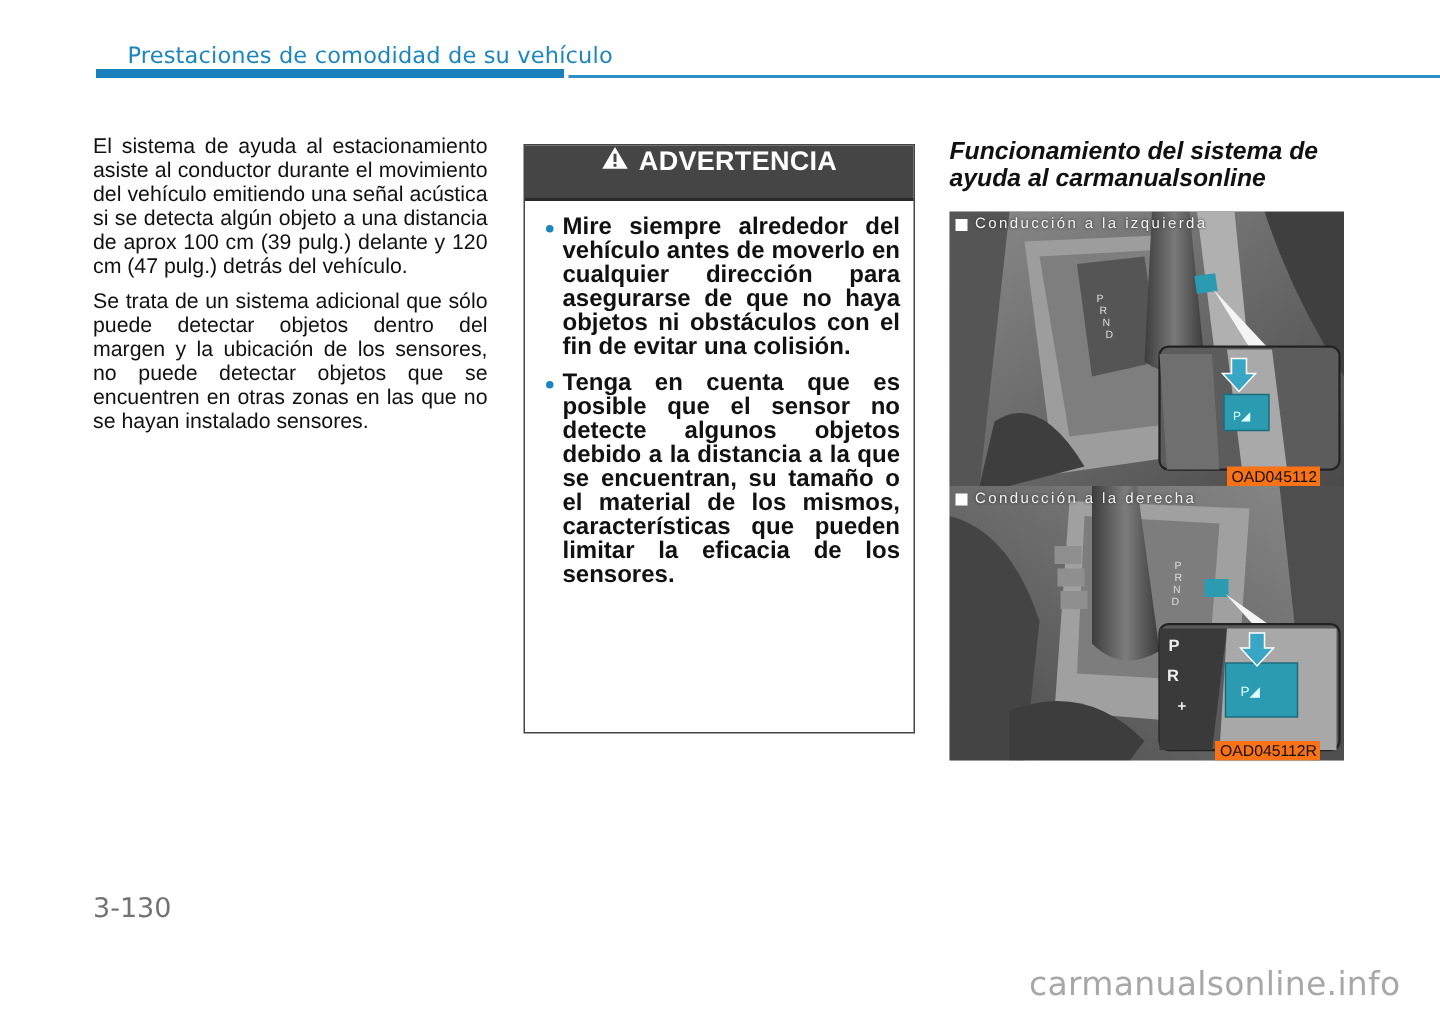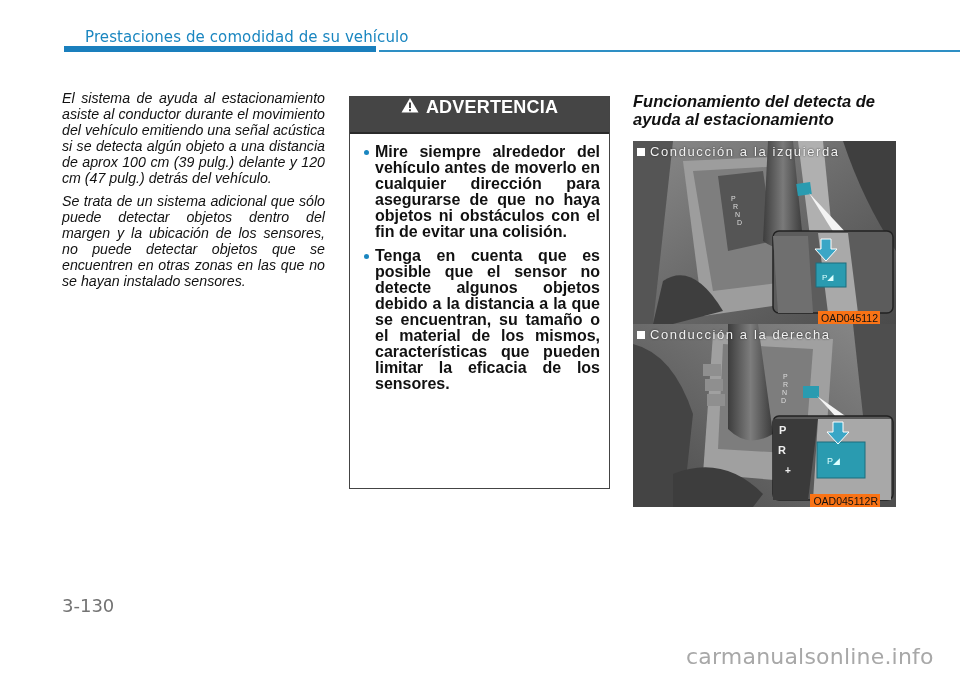--- a/index.html
+++ b/index.html
@@ -22,21 +22,21 @@
     }
     .header-bar-thin {
       position: absolute; left: 379px; top: 50px; width: 581px; height: 2px;
       background: #2e8fc4;
     }
     .body-col {
       position: absolute; left: 62px; top: 91px; width: 263px;
       font-size: 14.2px; line-height: 15.9px;
       text-align: justify; color: #111;
     }
-    .body-col p { margin: 0 0 8px 0; font-style: italic; }
+    .body-col p { margin: 0 0 8px 0; }
     .warning-box {
       position: absolute; left: 349px; top: 96px; width: 259px; height: 391px;
       border: 1.5px solid #444; background: #fff;
     }
     .warning-head {
       height: 35px; background: #454545; color: #fff;
       display: flex; align-items: flex-start; justify-content: center;
       font-weight: bold; font-size: 18px; letter-spacing: 0.2px;
       border-bottom: 2px solid #2a2a2a;
     }
@@ -57,21 +57,21 @@
       font-weight: bold; font-style: italic; font-size: 16.5px; line-height: 17.5px;
       color: #111;
     }
     .figure {
       position: absolute; left: 633px; width: 263px; overflow: hidden;
       background: #6a6a6a;
     }
     .figure svg { position: absolute; left: 0; top: 0; }
     .fig-label {
       position: absolute; left: 4px; top: 3px;
-      font-size: 13px; letter-spacing: 1.6px; color: #f2f2f2;
+      font-size: 10px; letter-spacing: 1.6px; color: #f2f2f2;
       display: flex; align-items: center; white-space: nowrap;
       text-shadow: 0 0 2px #222;
     }
     .fig-label .sq {
       display: inline-block; width: 8px; height: 8px; background: #fff;
       margin-right: 5px;
     }
     .fig-code {
       position: absolute; right: 16px; bottom: 0;
       background: #f97316; color: #111; font-size: 10.5px; padding: 1px 2px 0 3px;
@@ -115,21 +115,21 @@
       <span class="bullet"></span>
       <span>Mire siempre alrededor del vehículo antes de moverlo en cualquier dirección para asegurarse de que no haya objetos ni obstáculos con el fin de evitar una colisión.</span>
     </li>
     <li>
       <span class="bullet"></span>
       <span>Tenga en cuenta que es posible que el sensor no detecte algunos objetos debido a la distancia a la que se encuentran, su tamaño o el material de los mismos, características que pueden limitar la eficacia de los sensores.</span>
     </li>
   </ul>
 </div>
 
-<div class="section-title">Funcionamiento del detecta de ayuda al estacionamiento</div>
+<div class="section-title">Funcionamiento del sistema de ayuda al carmanualsonline</div>
 
 <div class="figure" style="top:141px; height:183px;">
   <svg width="263" height="183" viewBox="0 0 263 183">
     <defs>
       <linearGradient id="g1" x1="0" y1="0" x2="1" y2="1">
         <stop offset="0" stop-color="#8a8a8a"></stop>
           <stop offset="1" stop-color="#4a4a4a"></stop>
       </linearGradient>
       <linearGradient id="boot1" x1="0" y1="0" x2="1" y2="0">
         <stop offset="0" stop-color="#3d3d3d"></stop>

